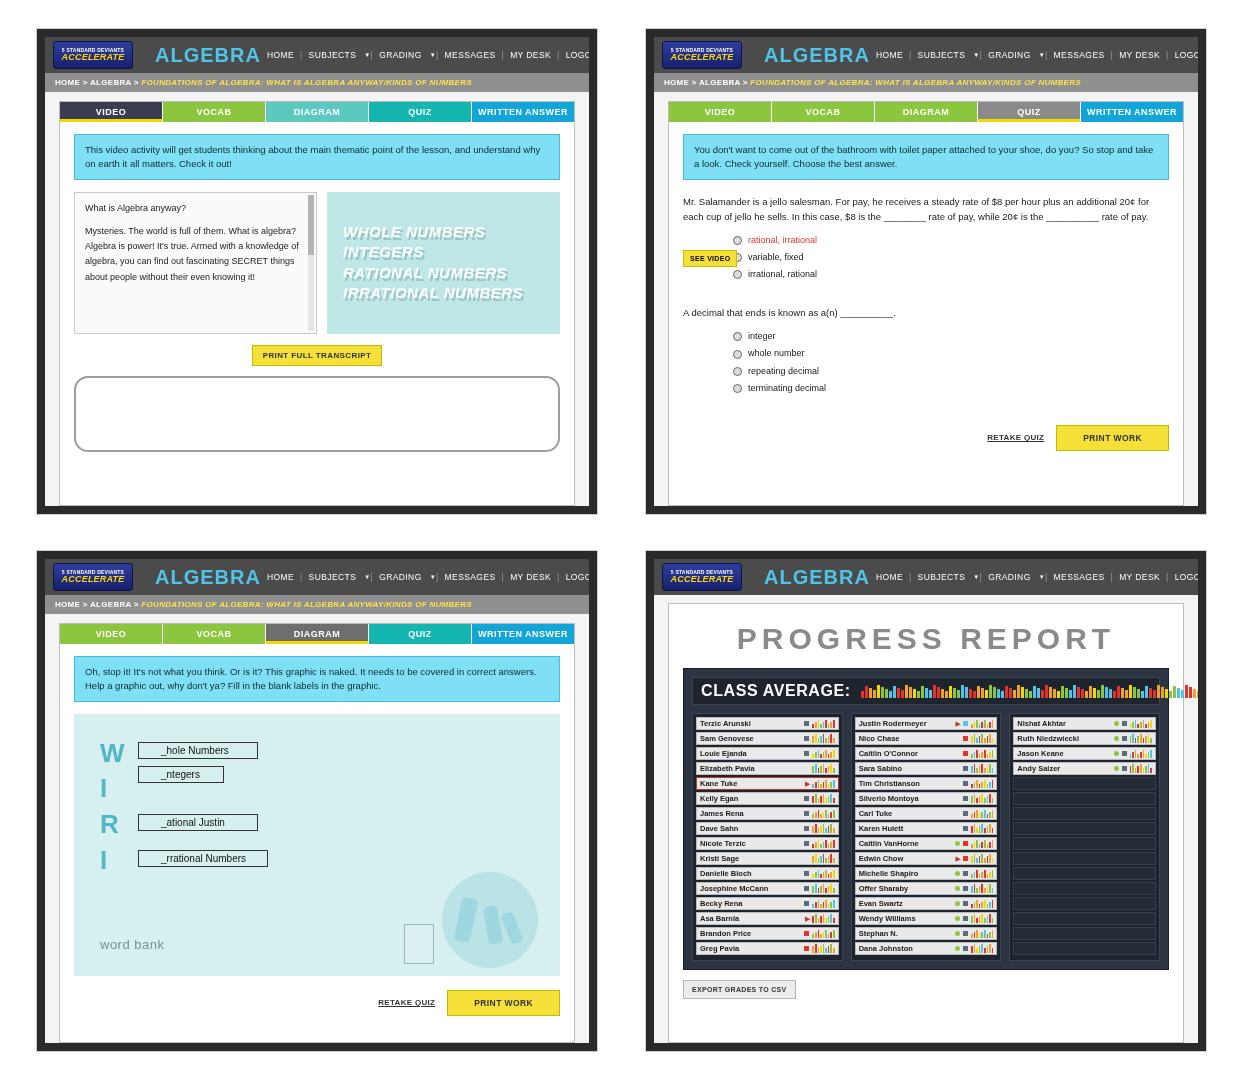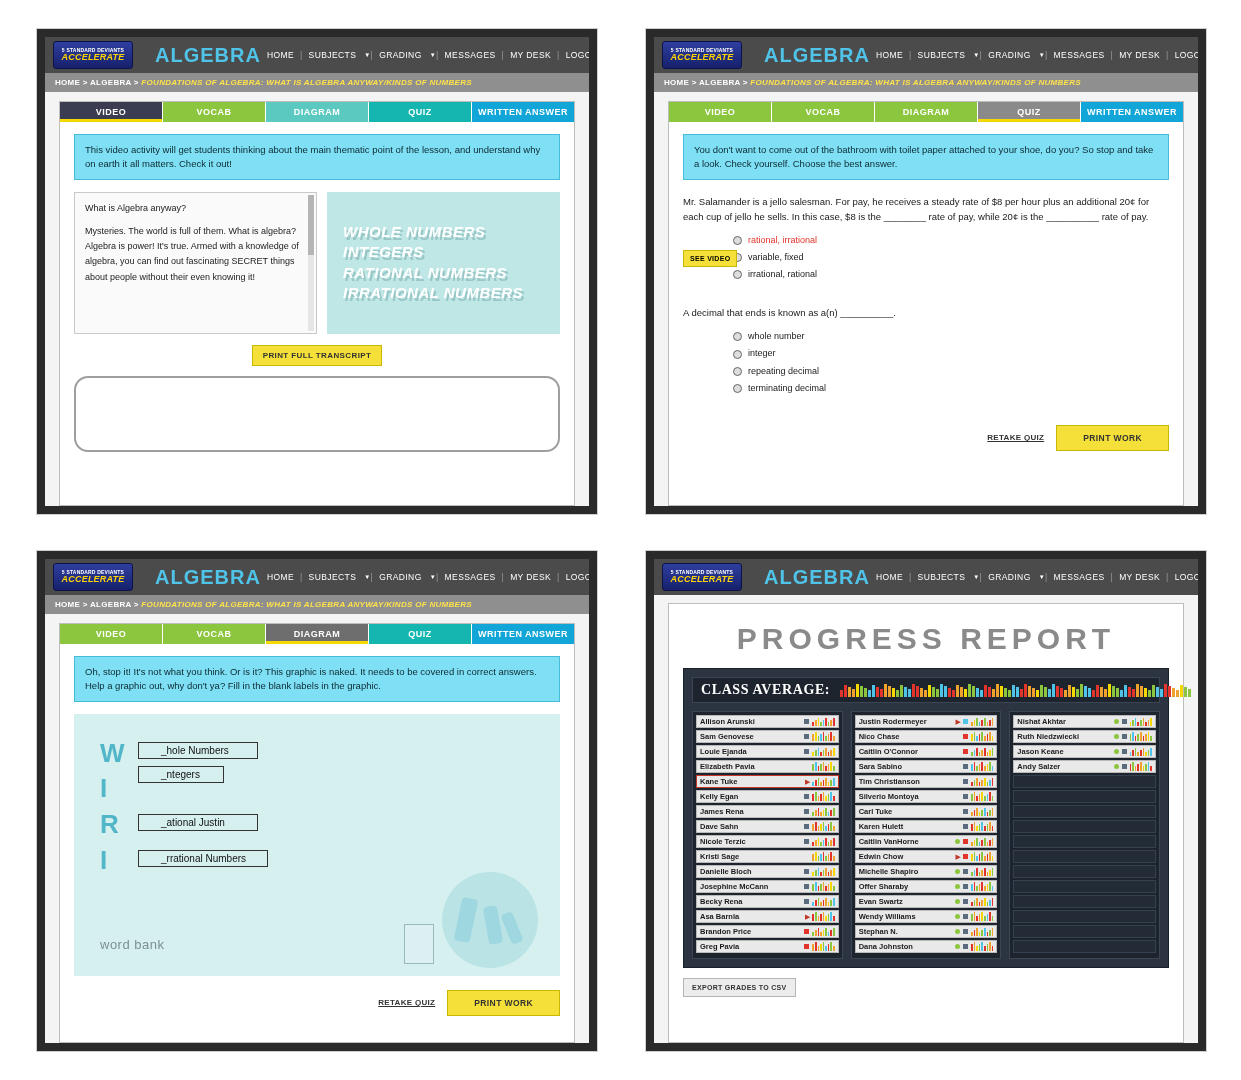--- a/index.html
+++ b/index.html
@@ -335,26 +335,25 @@
   .class-avg {
     background: #1d242e;
     border: 1px solid #3a4654;
     display: flex;
     align-items: center;
     padding: 4px 8px;
     margin-bottom: 8px;
   }
   .class-avg .lbl {
     color: #ffffff;
-    font-size: 14px;
+    font-size: 16px;
     font-weight: bold;
     letter-spacing: .6px;
     margin-right: 10px;
     white-space: nowrap;
-    font-family: Liberation Serif, serif;
   }
   .bars { display: flex; align-items: flex-end; gap: 1px; height: 14px; }
   .bars i { display: block; width: 3px; height: 13px; }
   .pr-cols { display: flex; gap: 8px; }
   .pr-col {
     flex: 1;
     background: #1d242e;
     border: 1px solid #3a4654;
     padding: 3px;
   }
@@ -518,25 +517,25 @@
             <div class="ans">
                 <span class="radio"></span>
                 <span>irrational, rational</span>
               </div>
           </div>
         </div>
         <div class="q-text" style="margin-top:22px">A decimal that ends is known as a(n) __________.</div>
         <div class="answers">
           <div class="ans">
               <span class="radio"></span>
-              <span>whole number</span>
+              <span>integer</span>
             </div>
           <div class="ans">
               <span class="radio"></span>
-              <span>integer</span>
+              <span>whole number</span>
             </div>
           <div class="ans">
               <span class="radio"></span>
               <span>repeating decimal</span>
             </div>
           <div class="ans">
               <span class="radio"></span>
               <span>terminating decimal</span>
             </div>
         </div>
@@ -731,21 +730,21 @@
                 <i style="background: rgb(240, 162, 46); height: 9px;"></i>
                 <i style="background: rgb(240, 162, 46); height: 7px;"></i>
                 <i style="background: rgb(245, 216, 0); height: 12px;"></i>
                 <i style="background: rgb(140, 198, 63); height: 10px;"></i>
                 <i style="background: rgb(140, 198, 63); height: 8px;"></i>
               </span>
           </div>
           <div class="pr-cols" id="pr-cols">
               <div class="pr-col">
                 <div class="pr-row">
-                  <span class="nm">Allison Arunski</span>
+                  <span class="nm">Terzic Arunski</span>
                   <span class="sq" style="background: rgb(90, 107, 125);"></span>
                   <span class="minibars">
                     <i style="background: rgb(226, 52, 42); height: 4px;"></i>
                     <i style="background: rgb(240, 162, 46); height: 6px;"></i>
                     <i style="background: rgb(245, 216, 0); height: 8px;"></i>
                     <i style="background: rgb(140, 198, 63); height: 4px;"></i>
                     <i style="background: rgb(79, 195, 232); height: 6px;"></i>
                     <i style="background: rgb(226, 52, 42); height: 8px;"></i>
                     <i style="background: rgb(140, 198, 63); height: 4px;"></i>
                     <i style="background: rgb(240, 162, 46); height: 6px;"></i>

